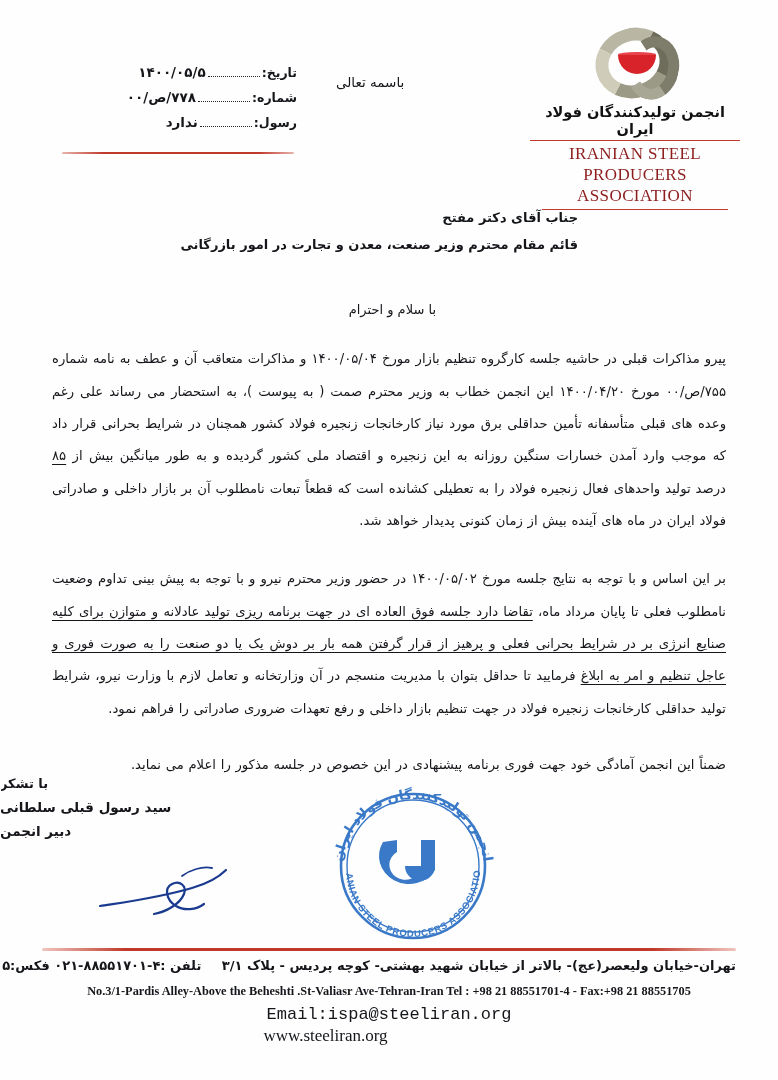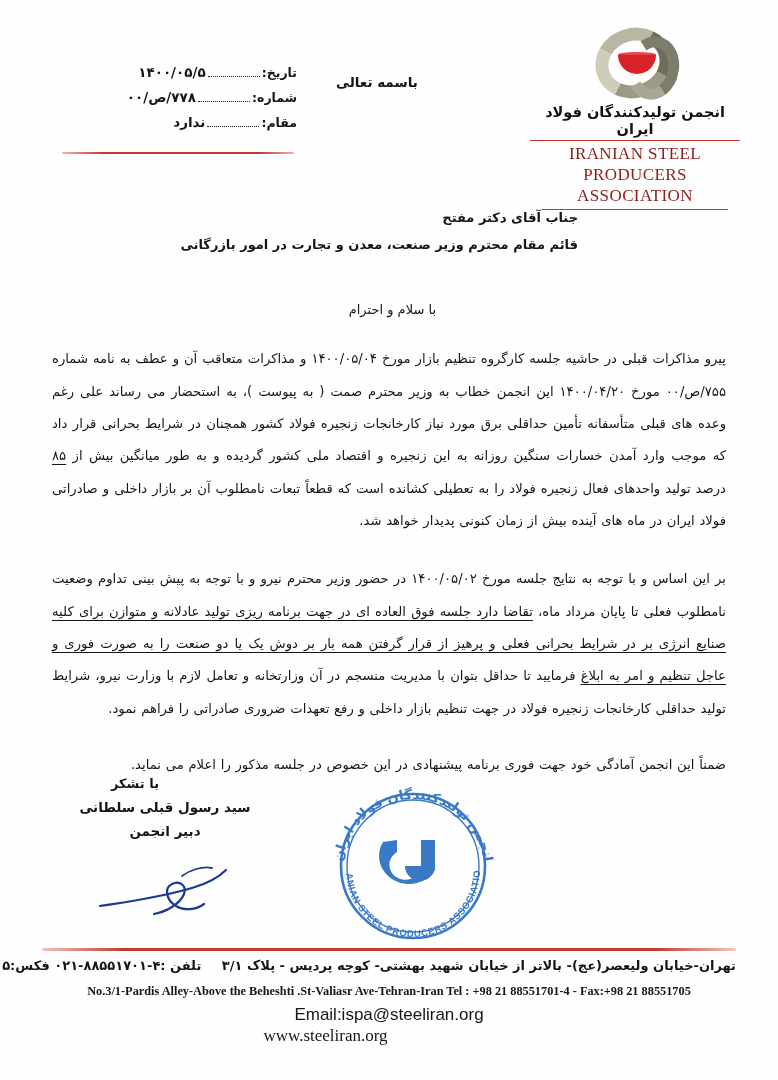--- a/index.html
+++ b/index.html
@@ -102,21 +102,21 @@
     background: #c0392b;
     margin: 2px auto 0 auto;
   }
 
   
   .basmala {
     position: absolute;
     top: 74px;
     left: 336px;
     font-size: 13.5px;
-    font-weight: bold;
+    font-weight: normal;
     color: #14161a;
     direction: rtl;
   }
 
   
   .meta {
     position: absolute;
     top: 64px;
     left: 62px;
     width: 235px;
@@ -200,21 +200,21 @@
     text-underline-offset: 4px;
   }
 
   
   .sign-block {
     position: absolute;
     top: 776px;
     left: 0;
     width: 330px;
     direction: rtl;
-    text-align: center;
+    text-align: left;
     color: #14161a;
   }
   .sign-thanks {
     font-size: 13px;
     font-weight: bold;
     padding-right: 60px;
     margin-bottom: 4px;
   }
   .sign-name {
     font-size: 13.5px;
@@ -283,21 +283,21 @@
     font-weight: bold;
     color: #14161a;
     white-space: nowrap;
   }
   .footer-email {
     position: absolute;
     top: 64px;
     left: 0;
     width: 778px;
     text-align: center;
-    font-family: Liberation Sans, sans-serif;
+    font-family: Liberation Mono, monospace;
     font-size: 17px;
     color: #14161a;
     line-height: 1.25;
   }
   .footer-web {
     position: absolute;
     top: 86px;
     left: 0;
     width: 651px;
     text-align: center;
@@ -342,21 +342,21 @@
         <span class="meta-label">تاریخ:</span>
         <span class="meta-dots"></span>
         <span class="meta-value">۱۴۰۰/۰۵/۵</span>
       </div>
       <div class="meta-row">
         <span class="meta-label">شماره:</span>
         <span class="meta-dots"></span>
         <span class="meta-value">۷۷۸/ص/۰۰</span>
       </div>
       <div class="meta-row">
-        <span class="meta-label">مقام:</span>
+        <span class="meta-label">رسول:</span>
         <span class="meta-dots"></span>
         <span class="meta-value">ندارد</span>
       </div>
     </div>
     <div class="meta-rule"></div>
   </div>
 
   <div class="body-area">
 
     <div class="recipient">

